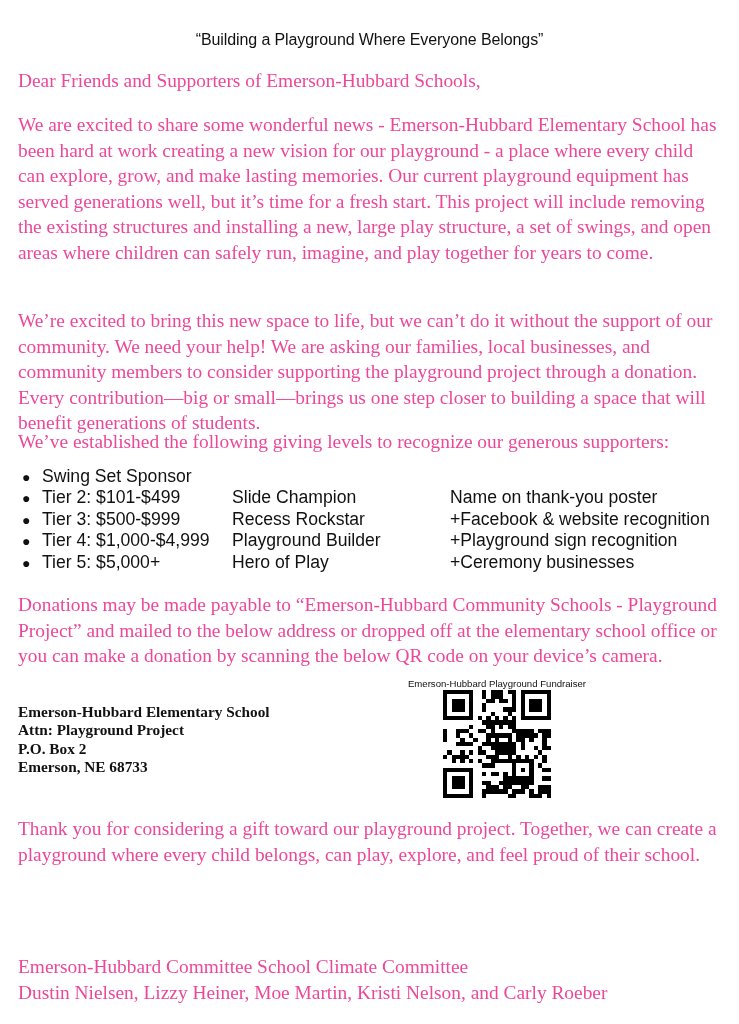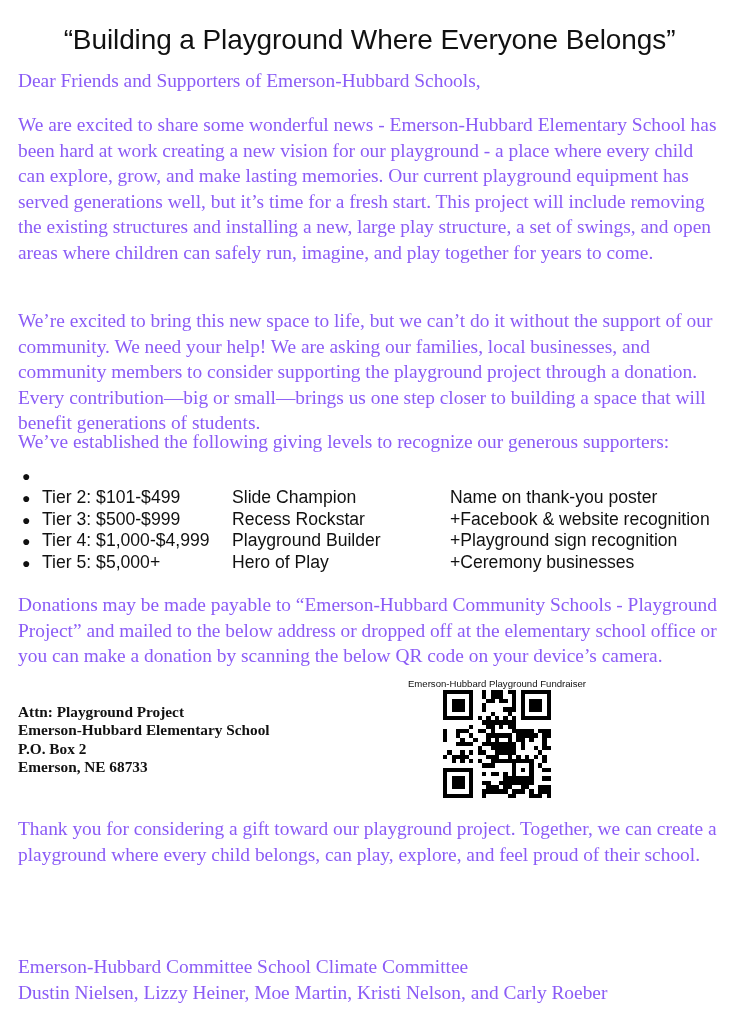--- a/index.html
+++ b/index.html
@@ -25,34 +25,34 @@
     box-sizing: border-box;
   }
 
   .doc-title {
     position: absolute;
     top: 26px;
     left: 0;
     width: 739px;
     text-align: center;
     font-family: "Liberation Sans", "DejaVu Sans", sans-serif;
-    font-size: 28px;
+    font-size: 16px;
     line-height: 28px;
     letter-spacing: -0.1px;
     color: #111111;
   }
 
   .body-block {
     position: absolute;
     left: 18px;
     width: 706px;
     font-family: "Liberation Serif", "DejaVu Serif", serif;
     font-size: 19.4px;
     line-height: 25.6px;
-    color: #8b5cf6;
+    color: #ec4899;
     text-align: left;
   }
 
   .salutation { top: 68px; }
   .para-1 { top: 112px; }
   .para-2 { top: 308px; }
   .intro-tiers { top: 429px; }
 
   .tier-list {
     position: absolute;
@@ -142,20 +142,21 @@
 
   <div class="body-block para-1">We are excited to share some wonderful news - Emerson-Hubbard Elementary School has been hard at work creating a new vision for our playground - a place where every child can explore, grow, and make lasting memories. Our current playground equipment has served generations well, but it’s time for a fresh start. This project will include removing the existing structures and installing a new, large play structure, a set of swings, and open areas where children can safely run, imagine, and play together for years to come.</div>
 
   <div class="body-block para-2">We’re excited to bring this new space to life, but we can’t do it without the support of our community. We need your help! We are asking our families, local businesses, and community members to consider supporting the playground project through a donation. Every contribution—big or small—brings us one step closer to building a space that will benefit generations of students.</div>
 
   <div class="body-block intro-tiers">We’ve established the following giving levels to recognize our generous supporters:</div>
 
   <div class="tier-list">
     <div class="tier-row">
       <span class="tier-bullet">●</span>
+      <span class="tier-name">Swing Set Sponsor</span>
       <span class="tier-perk"></span>
     </div>
     <div class="tier-row">
       <span class="tier-bullet">●</span>
       <span class="tier-amount">Tier 2: $101-$499</span>
       <span class="tier-name">Slide Champion</span>
       <span class="tier-perk">Name on thank-you poster</span>
     </div>
     <div class="tier-row">
       <span class="tier-bullet">●</span>
@@ -173,22 +174,22 @@
       <span class="tier-bullet">●</span>
       <span class="tier-amount">Tier 5: $5,000+</span>
       <span class="tier-name">Hero of Play</span>
       <span class="tier-perk">+Ceremony businesses</span>
     </div>
   </div>
 
   <div class="body-block para-3">Donations may be made payable to “Emerson-Hubbard Community Schools - Playground Project” and mailed to the below address or dropped off at the elementary school office or you can make a donation by scanning the below QR code on your device’s camera.</div>
 
   <div class="address-block">
+    <div>Emerson-Hubbard Elementary School</div>
     <div>Attn: Playground Project</div>
-    <div>Emerson-Hubbard Elementary School</div>
     <div>P.O. Box 2</div>
     <div>Emerson, NE 68733</div>
   </div>
 
   <div class="qr-wrap">
     <div class="qr-caption">Emerson-Hubbard Playground Fundraiser</div>
     <svg class="qr-code" viewBox="0 0 25 25" shape-rendering="crispEdges" xmlns="http://www.w3.org/2000/svg">
       <rect x="0" y="0" width="25" height="25" fill="#ffffff"></rect>
       <g fill="#000000" id="qr-modules">
           <rect x="0" y="0" width="1" height="1"></rect>

